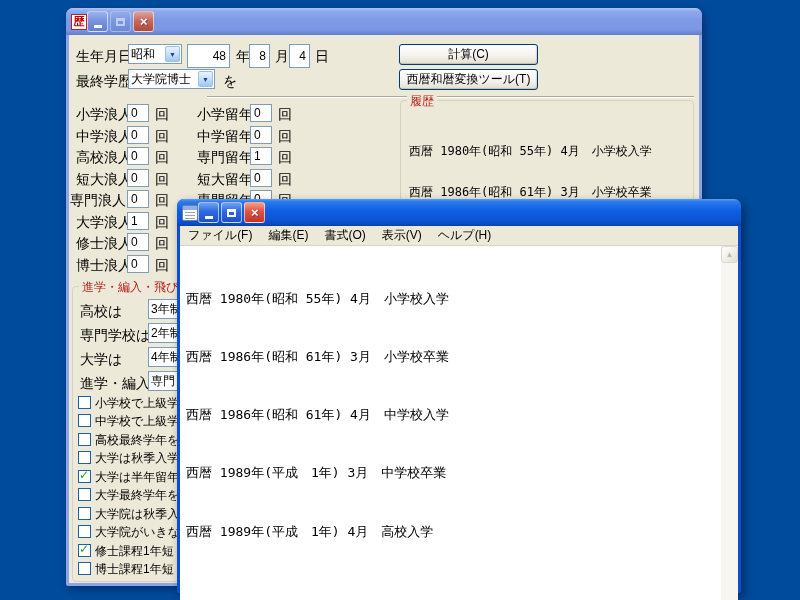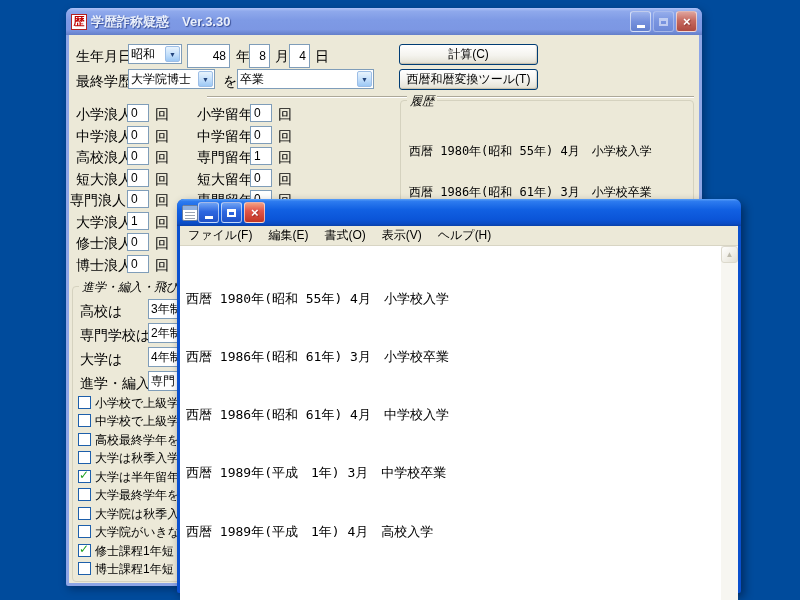--- a/index.html
+++ b/index.html
@@ -30,21 +30,21 @@
   .lbl{position:absolute;white-space:nowrap;font-size:14px;}
   .tbox{position:absolute;box-sizing:border-box;height:24px;border:1px solid #7F9DB9;background:#fff;font-family:inherit;font-size:12px;padding:0 3px;margin:0;}
   .tbox.sm{height:18px;width:22px;}
   .tbox.r{text-align:right;}
   .combo{position:absolute;box-sizing:border-box;height:20px;border:1px solid #7F9DB9;background:#fff;display:flex;align-items:center;}
   .combo .val{flex:1;padding:0 2px;white-space:nowrap;overflow:hidden;font-size:12px;}
   .combo .arr{width:15px;height:16px;margin:1px;border-radius:2px;flex:0 0 15px;background:linear-gradient(180deg,#E9F4FD 0%,#C7E1FB 50%,#9CC8F5 100%);border:1px solid #9DBEE6;color:#23447C;font-size:7px;display:flex;align-items:center;justify-content:center;box-sizing:border-box;}
   .xp-btn{position:absolute;box-sizing:border-box;height:21px;border:1px solid #003C74;border-radius:3px;background:linear-gradient(180deg,#FFFFFF 0%,#F4F3EE 55%,#E6E4D8 92%,#D8D4C4 100%);box-shadow:inset -1px -1px 1px rgba(120,110,80,.25);font-size:12px;display:flex;align-items:center;justify-content:center;white-space:nowrap;}
   .etch{position:absolute;height:2px;background:linear-gradient(180deg,#ACA899 50%,#FFFFFF 50%);}
   .group{position:absolute;border:1px solid #D5D2BF;border-radius:4px;box-sizing:border-box;}
-  .gcap{position:absolute;top:-8px;left:6px;background:#ECE9D8;padding:0 3px;color:#000000;font-size:12px;white-space:nowrap;font-style:italic;}
+  .gcap{position:absolute;top:-8px;left:6px;background:#ECE9D8;padding:0 3px;color:#b91c1c;font-size:12px;white-space:nowrap;}
   .mono{font-family:"DejaVu Sans Mono","Liberation Mono",monospace;white-space:pre;}
   .rline{height:13px;font-size:12px;line-height:13px;}
   .cb{position:absolute;width:11px;height:11px;border:1px solid #1D5FAB;background:#fff;}
   .cb.checked::after{content:"\2713";position:absolute;top:-3px;left:0px;color:#21A121;font-size:12px;font-weight:bold;}
   .cb-lbl{position:absolute;font-size:12px;white-space:nowrap;}
   
   #notepad-window{background:#0A50CE;box-shadow:3px 4px 10px rgba(0,0,20,.45);z-index:10;}
   #app-window{background:#8DA5E6;box-shadow:2px 3px 8px rgba(0,0,20,.35);}
   .np-client{position:relative;background:#fff;height:347px;}
   .np-menubar{height:19px;background:#ECE9D8;display:flex;align-items:center;border-bottom:1px solid #D8D5C4;}
@@ -64,21 +64,20 @@
 </head>
 <body>
 
 <div class="desktop">
 
   <section id="app-window" class="win" style="left:66px;top:8px;width:636px;height:578px;">
     <header class="titlebar tb-inactive">
       <span class="app-icon16">
           <b>歴</b>
         </span>
-      <span class="tb-title">学歴詐称疑惑　Ver.3.30</span>
       <span class="tb-btns">
         <span class="tbtn i-min">
             <i class="g-min"></i>
           </span>
         <span class="tbtn i-max dim">
             <i class="g-max"></i>
           </span>
         <span class="tbtn i-close">
             <i class="g-x">×</i>
           </span>
@@ -98,24 +97,20 @@
       <input class="tbox r" style="left: 220px; top: 9px; width: 21px;" value="4">
       <span class="lbl" style="left:246px;top:13px;">日</span>
       <button class="xp-btn" style="left:330px;top:9px;width:139px;">計算(C)</button>
 
       <span class="lbl" style="left:7px;top:38px;">最終学歴</span>
       <span class="combo" style="left:59px;top:34px;width:87px;">
         <span class="val">大学院博士</span>
         <span class="arr">▼</span>
       </span>
       <span class="lbl" style="left:154px;top:38px;">を</span>
-      <span class="combo" style="left:168px;top:34px;width:137px;">
-        <span class="val">卒業</span>
-        <span class="arr">▼</span>
-      </span>
       <button class="xp-btn" style="left:330px;top:34px;width:139px;">西暦和暦変換ツール(T)</button>
 
       <div class="etch" style="left:138px;top:61px;width:487px;"></div>
 
       <span class="lbl" style="left:7px;top:71px;">小学浪人</span>
       <input class="tbox sm" style="left: 58px; top: 69px;" value="0">
       <span class="lbl" style="left:86px;top:71px;">回</span>
       <span class="lbl" style="left:7px;top:93px;">中学浪人</span>
       <input class="tbox sm" style="left: 58px; top: 91px;" value="0">
       <span class="lbl" style="left:86px;top:93px;">回</span>

